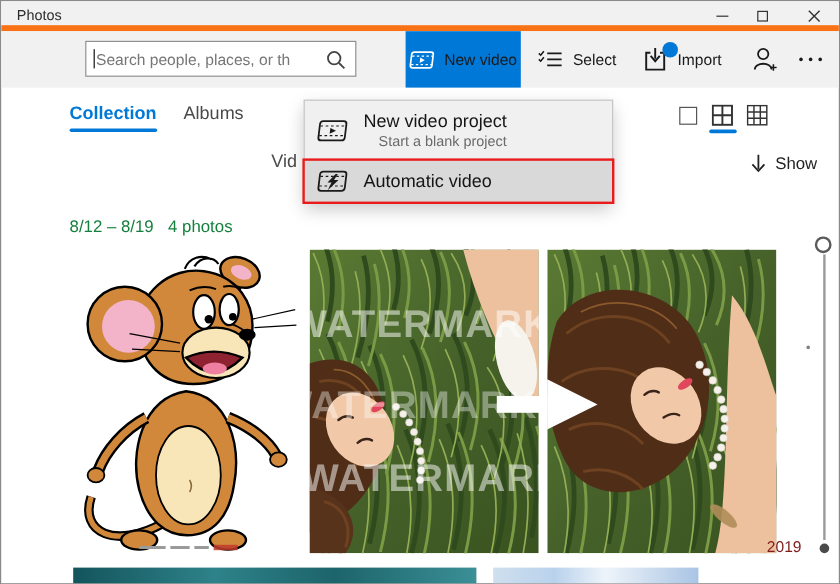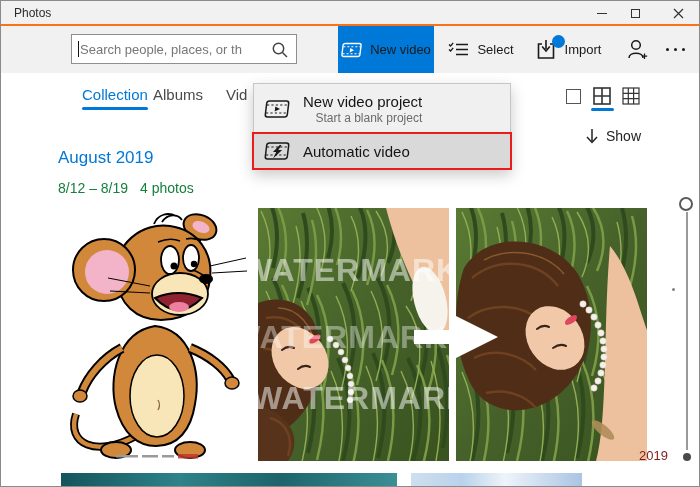--- a/index.html
+++ b/index.html
@@ -3,21 +3,21 @@
 <meta charset="utf-8">
 <style>
   * { margin:0; padding:0; box-sizing:border-box; }
   html,body { background:#dcdcdc; }
   body { font-family:"Liberation Sans", sans-serif; }
   #app {
     position:relative; width:700px; height:487px; background:#ffffff;
     border:1px solid #8a8a8a; overflow:hidden;
   }
   
-  .titlebar { position:absolute; left:0; top:0; width:700px; height:25px; background:#f1f1f1; border-bottom:2px solid #f97316; }
+  .titlebar { position:absolute; left:0; top:0; width:700px; height:25px; background:#f1f1f1; border-bottom:5px solid #f97316; }
   .win-title { position:absolute; left:13px; top:5px; font-size:12px; color:#2b2b2b; }
   .wb { position:absolute; top:0; width:34px; height:24px; display:flex; align-items:center; justify-content:center; cursor:default; }
   .wb-min { left:584px; } .wb-max { left:617px; } .wb-close { left:660px; }
   .glyph-min { width:10px; height:0; border-top:1px solid #333; }
   .glyph-max { width:9px; height:9px; border:1px solid #333; }
   
   .toolbar { position:absolute; left:0; top:25px; width:700px; height:47px; background:#f1f1f1; }
   .search { position:absolute; left:70px; top:8px; width:226px; height:30px; background:#fff; border:1px solid #8f8f8f; }
   .search input { position:absolute; left:0; top:0; width:100%; height:100%; border:none; outline:none; background:transparent;
     font-family:"Liberation Sans", sans-serif; font-size:13px; color:#3b82f6; padding:0 30px 0 8px; }
@@ -31,31 +31,31 @@
   .btn-select { left:441px; width:78px; }
   .btn-import { left:523px; width:88px; }
   .btn-person { left:618px; width:36px; }
   .btn-more   { left:654px; width:40px; }
   .import-iconwrap { position:relative; width:22px; height:22px; }
   .import-dot { position:absolute; top:-4px; right:-8px; width:13px; height:13px; border-radius:50%; background:#0078d7; }
   .dots { display:flex; gap:5px; }
   .dots i { width:3px; height:3px; border-radius:50%; background:#1a1a1a; }
   
   .tab { position:absolute; top:85px; font-size:15px; color:#4a4a4a; cursor:default; }
-  .tab-collection { left:57px; color:#0078d7; font-weight:400;margin-left:24px; }
+  .tab-collection { left:57px; color:#0078d7; font-weight:700; }
   .tab-collection .underline { height:3px; background:#0078d7; border-radius:2px; margin-top:4px; }
   .tab-albums { left:152px; }
-  .tab-videos { left:225px; }
+  .tab-videos { left:225px;margin-top:40px; }
   
   .vt { position:absolute; cursor:default; }
   .vt-check { left:565px; top:88px; width:15px; height:15px; border:1.6px solid #555; background:#fff; }
   .vt-grid2 { left:592px; top:86px; }
   .vt-grid2-underline { position:absolute; left:590px; top:107px; width:23px; height:3px; background:#0078d7; border-radius:2px; }
   .vt-grid3 { left:621px; top:86px; }
-  .show-row { position:absolute; left:584px; top:127px; display:flex; align-items:center; gap:7px; cursor:default; }
+  .show-row { position:absolute; left:624px; top:127px; display:flex; align-items:center; gap:7px; cursor:default; }
   .show-row .lbl { font-size:14px; color:#222; }
   
   .month { position:absolute; left:57px; top:147px; font-size:17px; color:#0078d7; cursor:default; }
   .meta { position:absolute; left:57px; top:179px; display:flex; gap:12px; font-size:14px; color:#15803d; }
   
   .tile { position:absolute; cursor:default; }
   .jerry { left:57px; top:207px; width:196px; height:253px; background:#fff; }
   .compare { left:257px; top:207px; width:389px; height:253px; }
   .tile-teal { left:60px; top:472px; width:336px; height:15px;
     background:linear-gradient(90deg,#14545c,#2e8289 35%,#1d646b 65%,#3b8f96); }
@@ -179,21 +179,20 @@
     </svg>
   </div>
   <div class="show-row">
     <svg width="14" height="16" viewBox="0 0 14 16">
       <path d="M7,1 V13" stroke="#222" stroke-width="1.5"></path>
       <path d="M2,9 L7,14.5 L12,9" fill="none" stroke="#222" stroke-width="1.5"></path>
     </svg>
     <span class="lbl">Show</span>
   </div>
 
-  <div class="month">August 2019</div>
   <div class="meta">
     <span>8/12 – 8/19</span>
     <span>4 photos</span>
   </div>
 
   <div class="tile jerry">
     <svg width="196" height="253" viewBox="0 0 196 253">
 
       <path d="M78,228 C38,250 8,236 18,206" fill="none" stroke="#000" stroke-width="8"></path>
       <path d="M78,228 C38,250 8,236 18,206" fill="none" stroke="#d2883b" stroke-width="4.5"></path>

